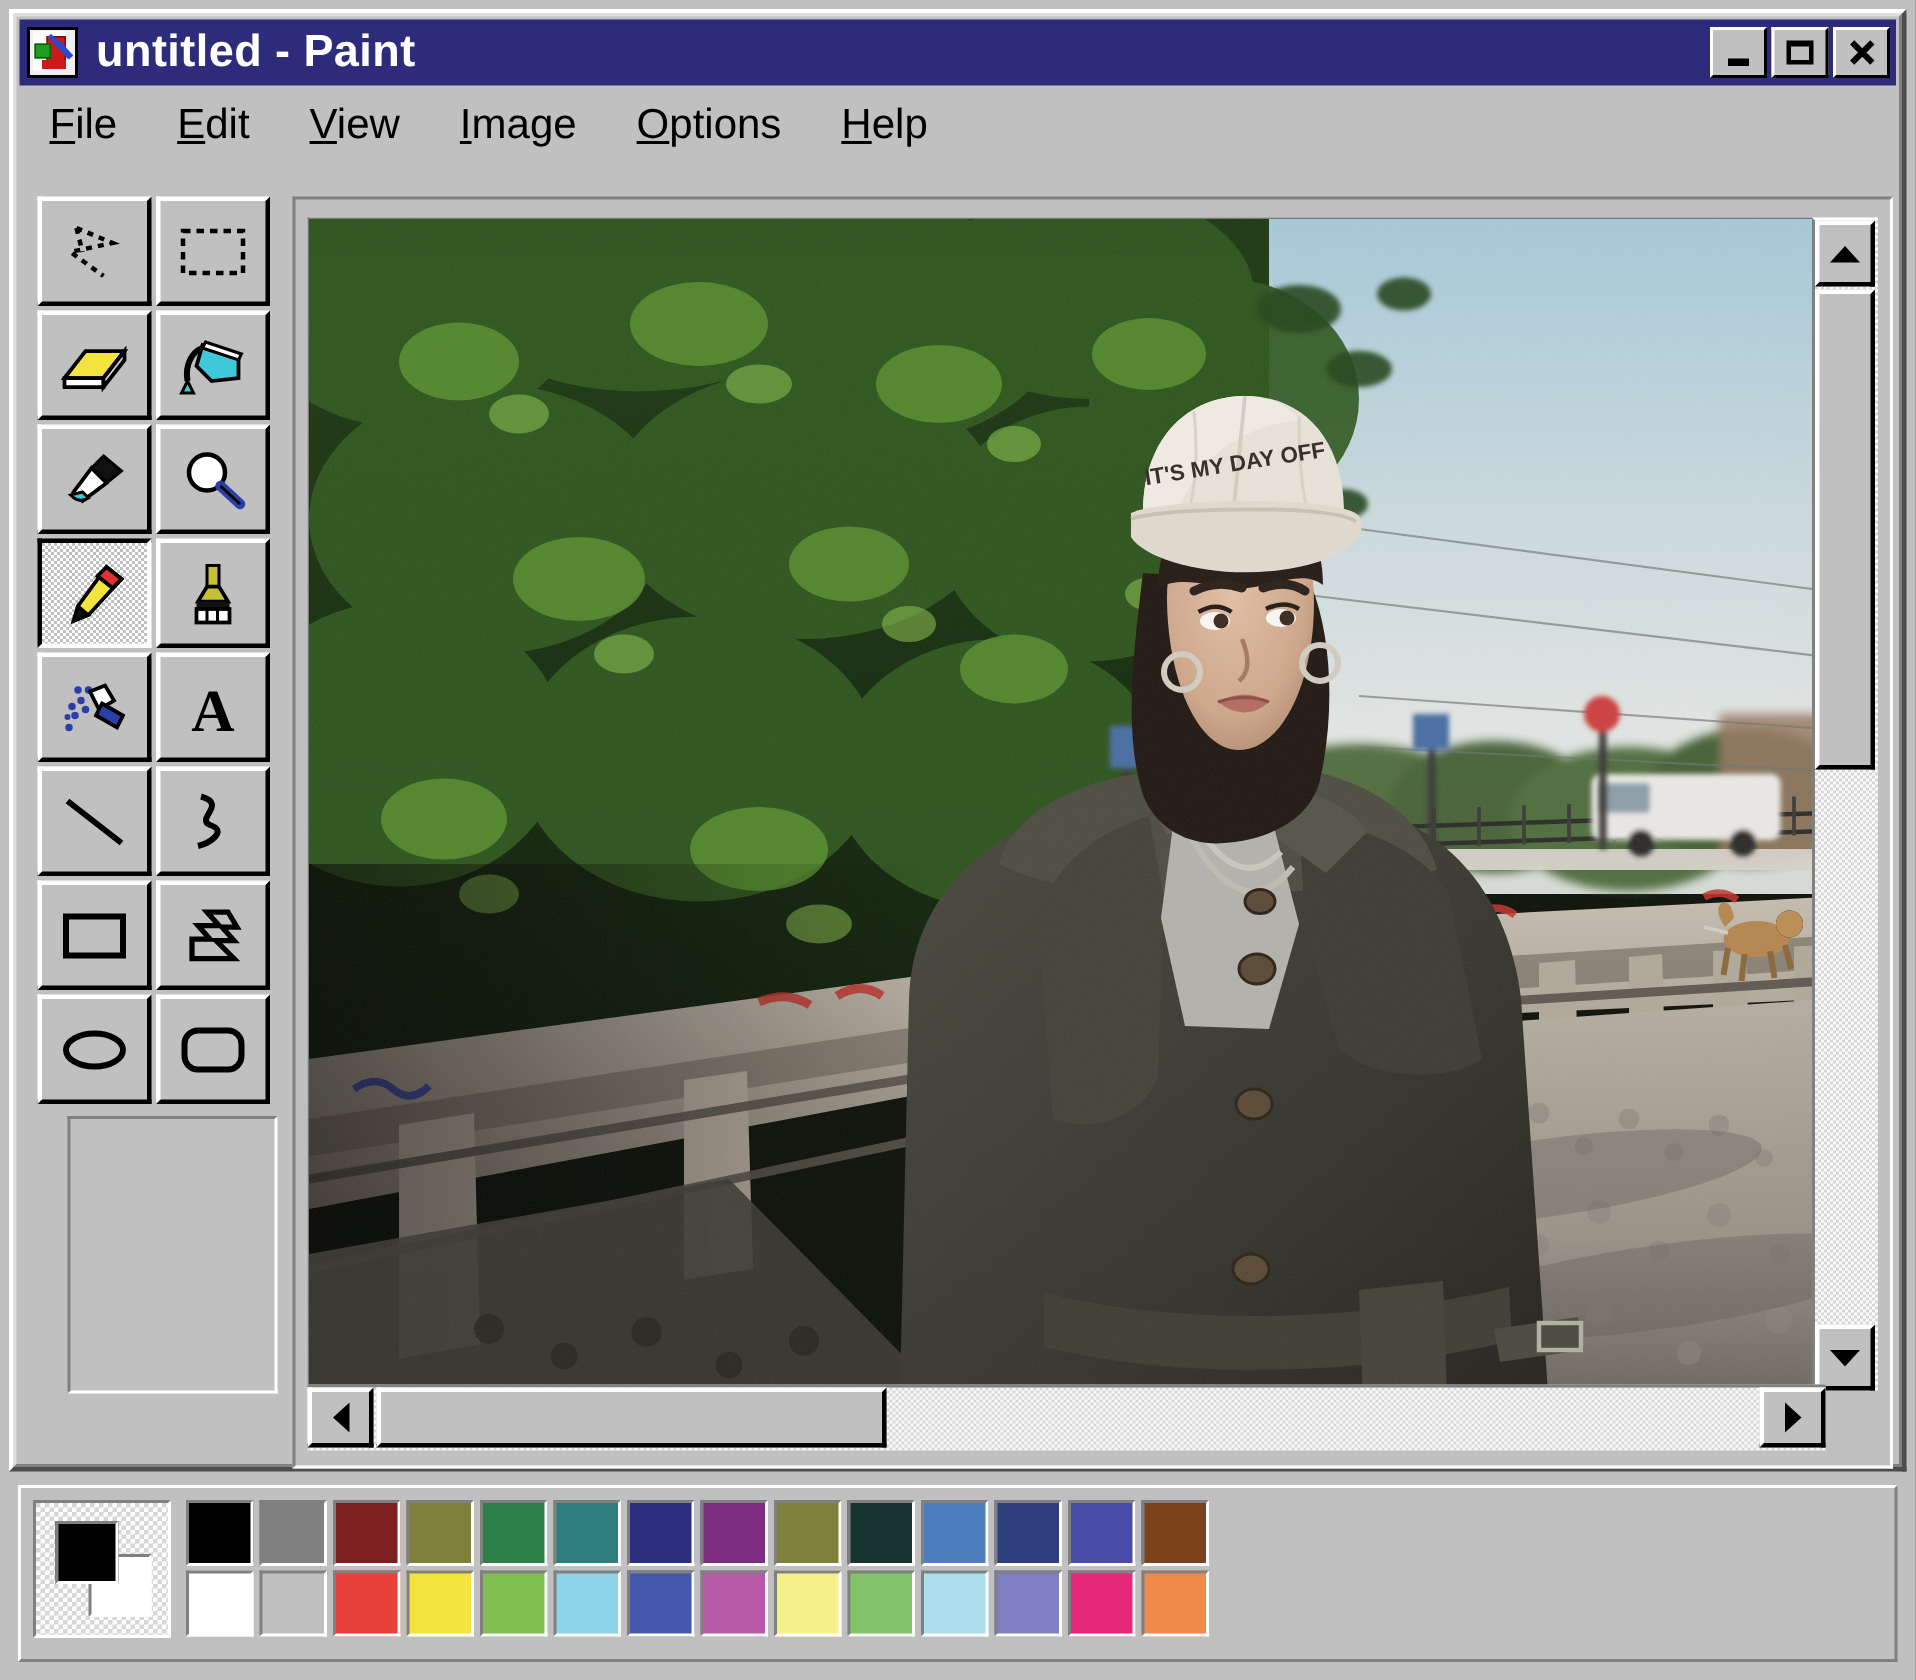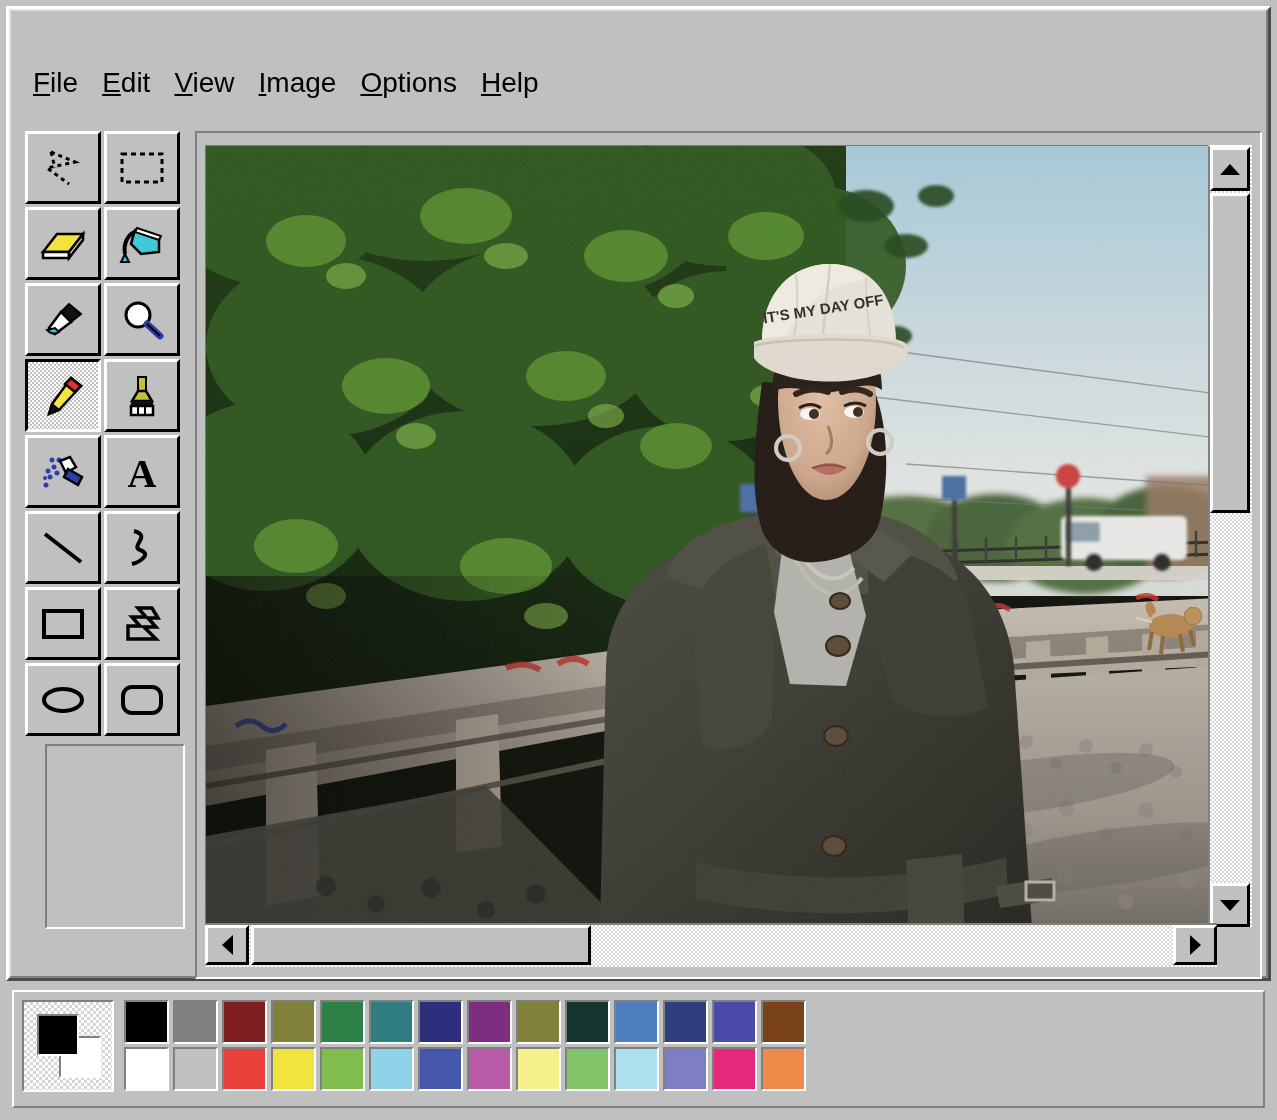--- a/index.html
+++ b/index.html
@@ -111,21 +111,21 @@
   .glyph-close::after  { transform: rotate(-45deg); }
 
   
   .menubar {
     position: absolute;
     left: 4px; top: 52px;
     height: 44px;
     display: flex;
     align-items: center;
     padding-left: 20px;
-    gap: 24px;
+    gap: 40px;
   }
   .menu-item {
     font-size: 28px;
     color: #000;
     white-space: nowrap;
     cursor: default;
   }
   .menu-item u { text-decoration: underline; }
 
   
@@ -311,20 +311,42 @@
   }
 </style>
 </head>
 <body>
 
 <div id="app">
 
   <div class="window">
    <div class="window-inner"></div>
 
+    <div class="titlebar">
+      <div class="title-icon">
+        <div class="ti-page"></div>
+        <div class="ti-canred"></div>
+        <div class="ti-canred2"></div>
+        <div class="ti-green"></div>
+        <div class="ti-brush"></div>
+        <div class="ti-brush2"></div>
+      </div>
+      <div class="title-text">untitled - Paint</div>
+      <div class="win-buttons">
+        <div class="win-btn">
+            <div class="glyph-min"></div>
+          </div>
+        <div class="win-btn">
+            <div class="glyph-max"></div>
+          </div>
+        <div class="win-btn">
+            <div class="glyph-close"></div>
+          </div>
+      </div>
+    </div>
 
     <div class="menubar">
       <div class="menu-item"><u>F</u><span>ile</span></div>
       <div class="menu-item"><u>E</u><span>dit</span></div>
       <div class="menu-item"><u>V</u><span>iew</span></div>
       <div class="menu-item"><u>I</u><span>mage</span></div>
       <div class="menu-item"><u>O</u><span>ptions</span></div>
       <div class="menu-item"><u>H</u><span>elp</span></div>
     </div>
 

